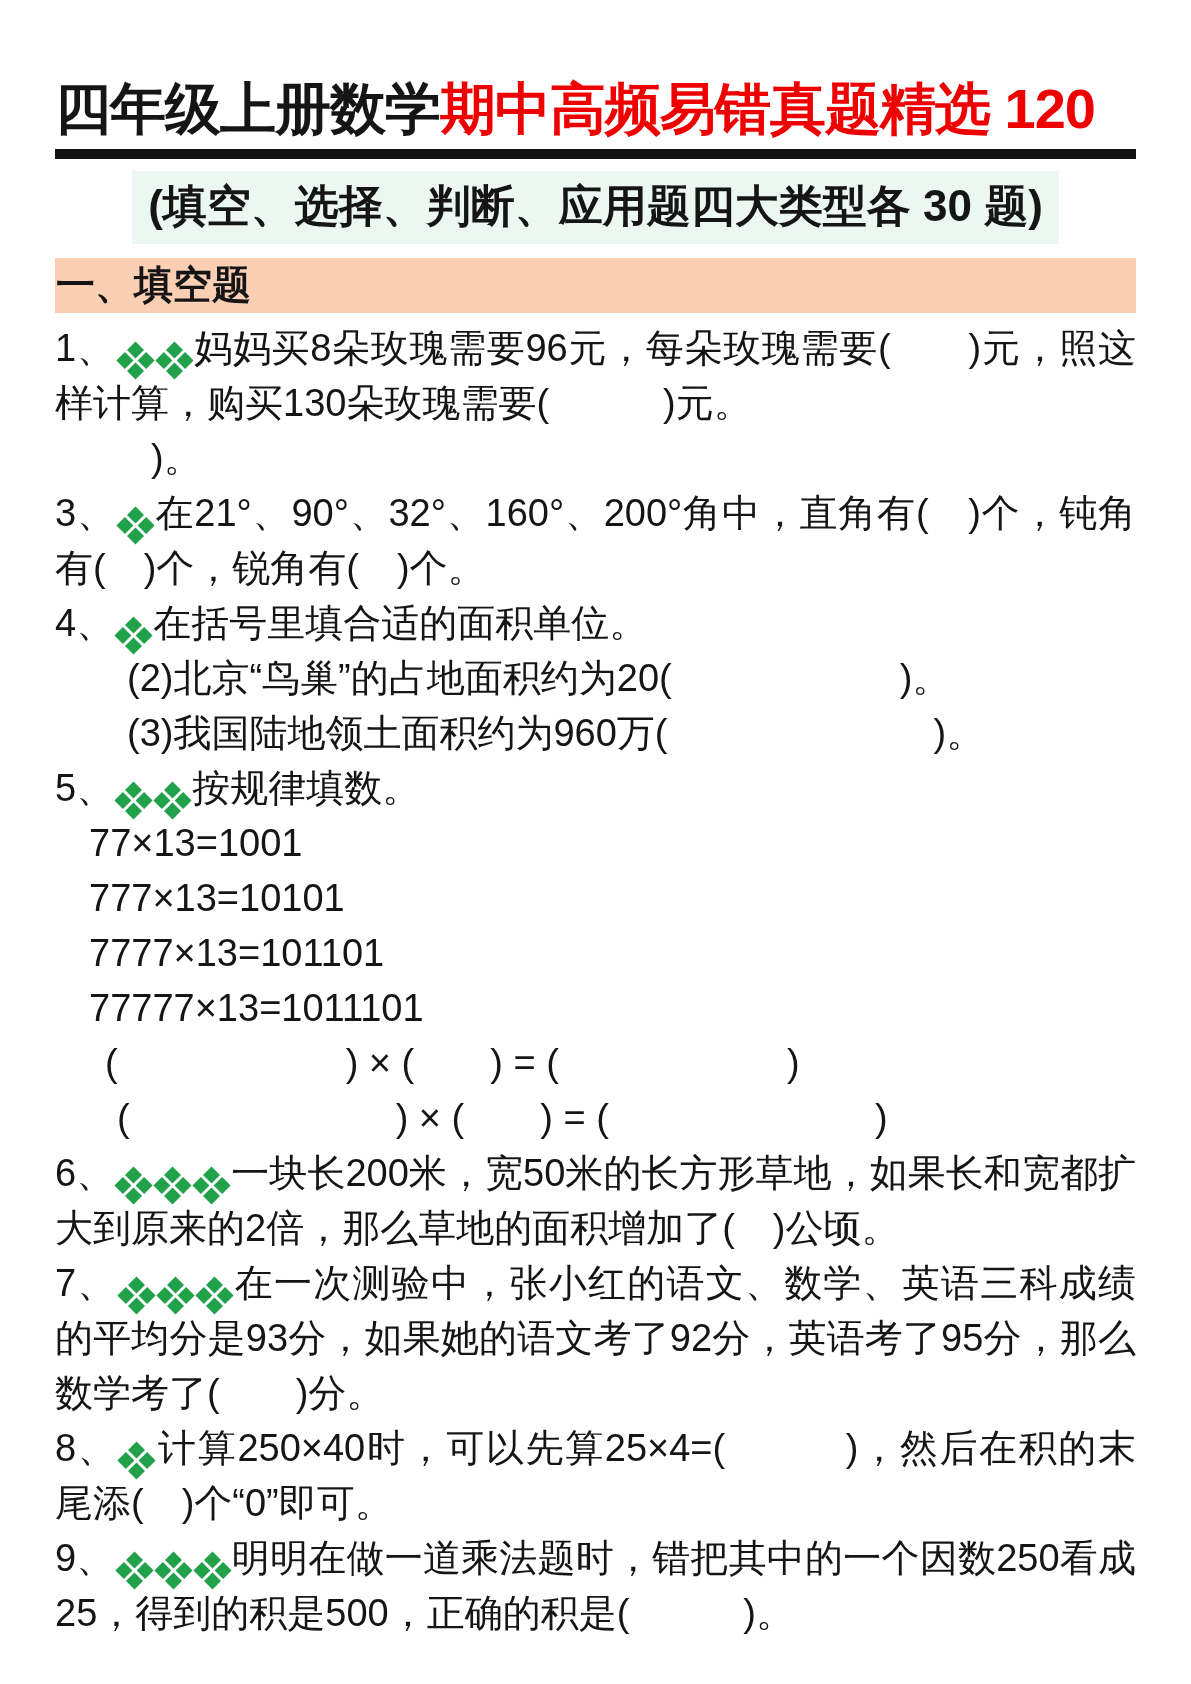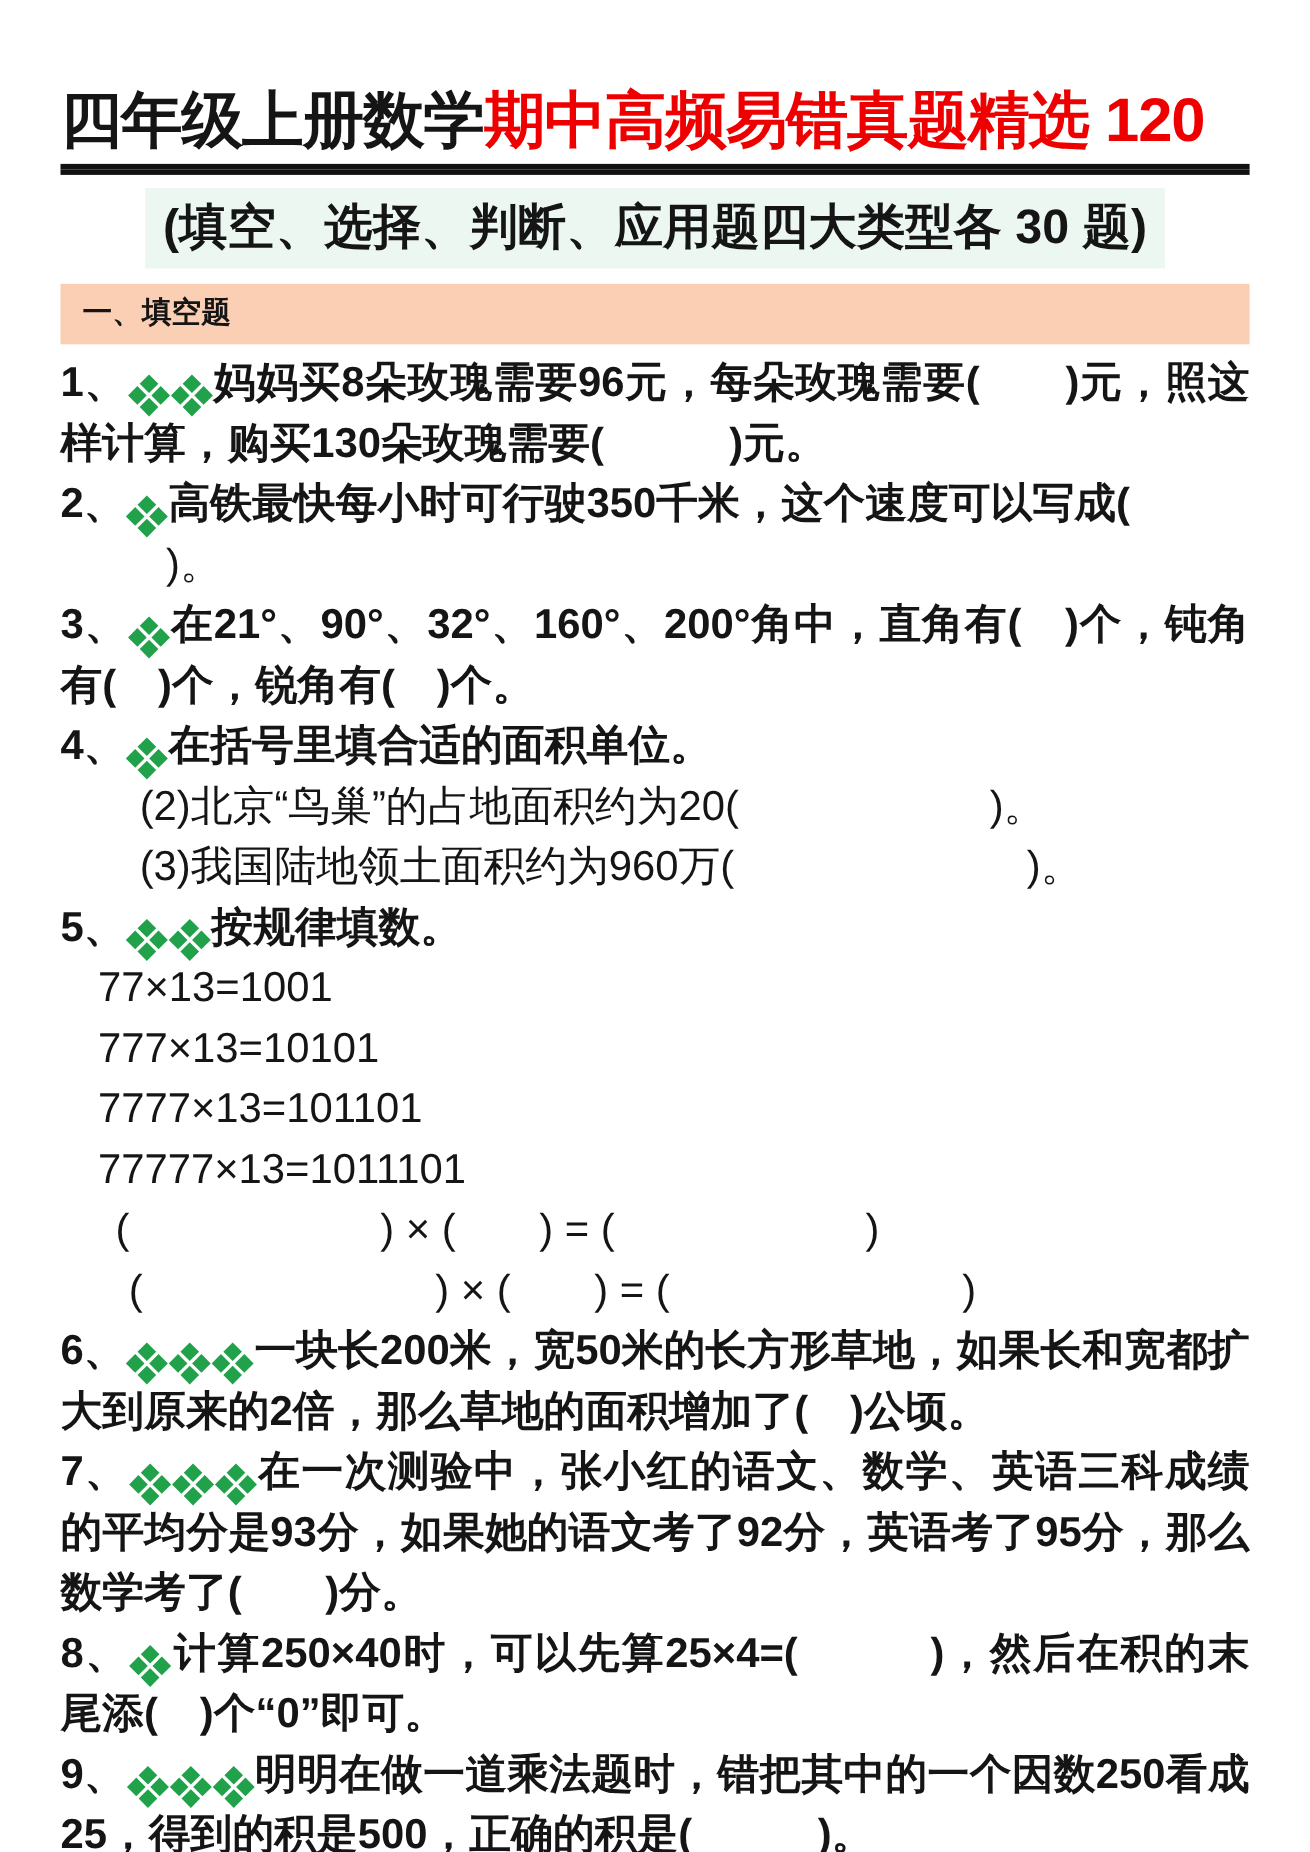--- a/index.html
+++ b/index.html
@@ -19,26 +19,26 @@
   .page{width:1191px;height:1684px;padding:40px 55px 0 55px;margin-top:36px;}
   
   .title{font-size:56px;font-weight:700;line-height:66px;white-space:nowrap;letter-spacing:-1px;}
   .title .t-red{color:var(--title-highlight);}
   .title-rule{margin-top:7px;height:7px;border-top:5px solid #111;border-bottom:5px solid #111;}
   
   .subtitle-row{text-align:center;margin-top:12px;}
   .subtitle{display:inline-block;background:var(--subtitle-band);padding:6px 16px 8px 16px;
     font-size:44px;font-weight:600;letter-spacing:0;}
   
-  .section-band{margin-top:14px;background:var(--section-band);padding:4px 10px 6px 20px;
-    font-size:27px;font-weight:700;line-height:45px;}
+  .section-band{margin-top:14px;background:var(--section-band);padding:4px 10px 6px 1px;
+    font-size:39px;font-weight:700;line-height:45px;}
   
   .questions{margin-top:8px;}
   p.q,p.sub{margin:0;font-size:38px;line-height:55px;}
-  p.q{text-align:justify;font-weight:bold;}
+  p.q{text-align:justify;}
   .q-num{display:inline;}
   .q-diamonds{display:inline;white-space:nowrap;}
   .sub.wrap{padding-left:58px;}
   .sub.item{padding-left:72px;}
   .sub.calc{padding-left:34px;}
   .sub.eq{padding-left:50px;}
   .sub.eq2{padding-left:62px;}
   
   .dmd{
     display:inline-grid;grid-template-columns:12px 12px;grid-template-rows:12px 12px;
@@ -72,28 +72,20 @@
             <i></i>
             <i></i>
           </span><span class="dmd">
             <i></i>
             <i></i>
             <i></i>
             <i></i>
           </span></span><span class="q-text">妈妈买8朵玫瑰需要96元，每朵玫瑰需要(　　)元，照这样计算，购买130朵玫瑰需要(　　　)元。</span>
   </p>
 
-  <p class="q">
-    <span class="q-num">2、</span><span class="q-diamonds"><span class="dmd">
-            <i></i>
-            <i></i>
-            <i></i>
-            <i></i>
-          </span></span><span class="q-text">高铁最快每小时可行驶350千米，这个速度可以写成(</span>
-  </p>
 <p class="sub wrap">　)。</p>
   <p class="q">
     <span class="q-num">3、</span><span class="q-diamonds"><span class="dmd">
             <i></i>
             <i></i>
             <i></i>
             <i></i>
           </span></span><span class="q-text">在21°、90°、32°、160°、200°角中，直角有(　)个，钝角有(　)个，锐角有(　)个。</span>
   </p>
 

